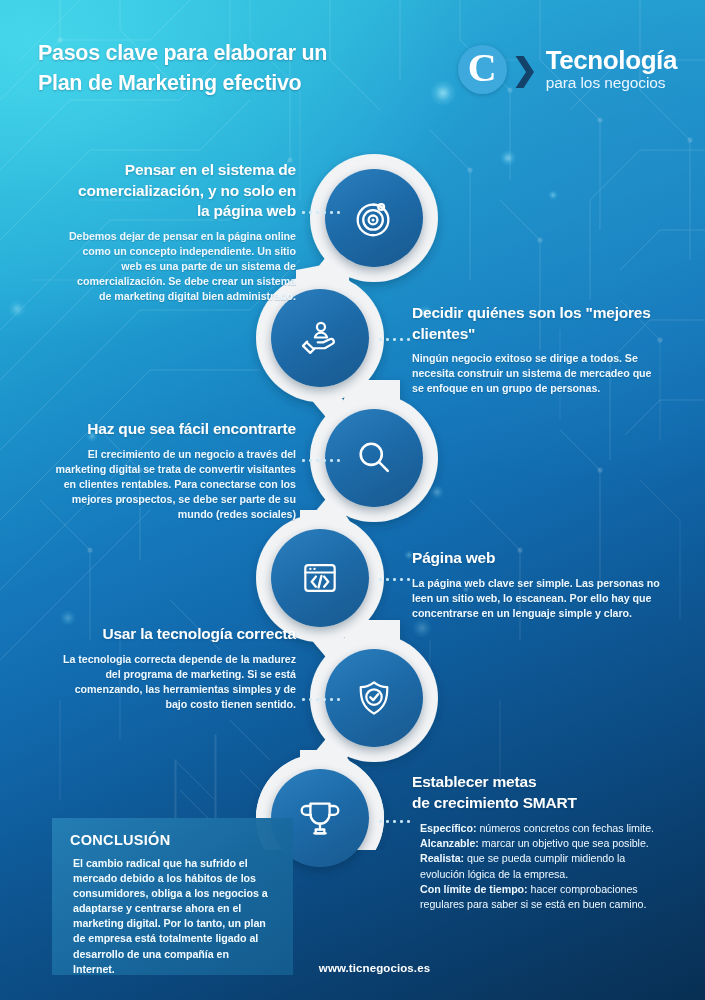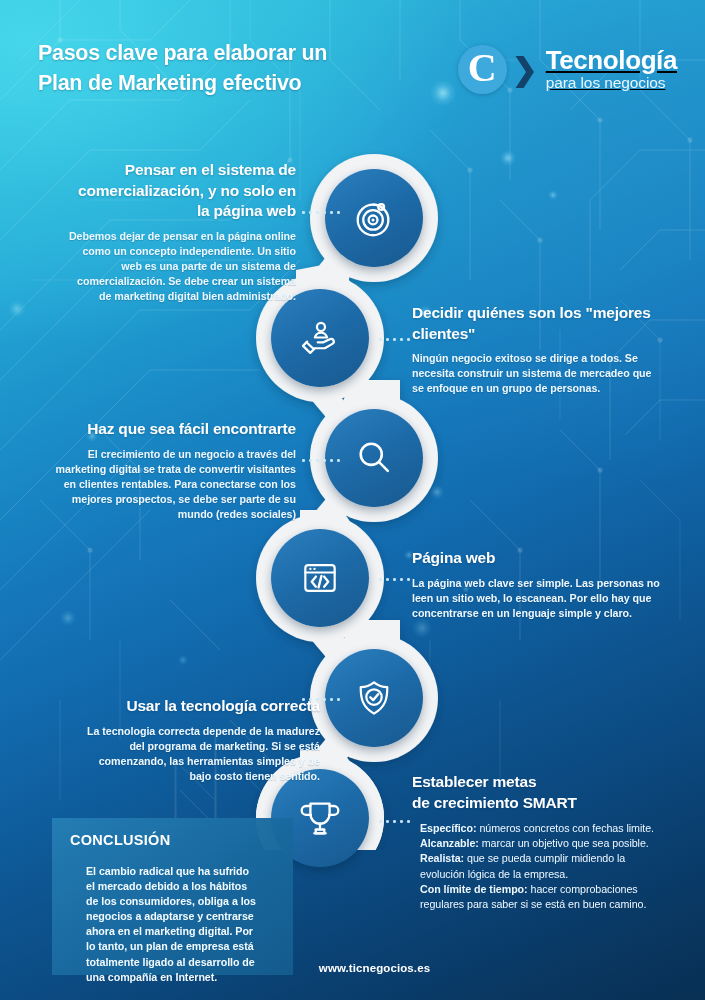--- a/index.html
+++ b/index.html
@@ -53,21 +53,21 @@
     background:#3ea9dd;
     display:flex;align-items:center;justify-content:center;
     box-shadow:0 1px 4px rgba(0,40,70,.25);
   }
   .logo-mark span{
     font-family:"Liberation Serif", serif;
     font-size:40px;line-height:40px;font-weight:700;color:#fff;
     margin-top:-3px;
   }
   .logo-chev{color:#13426b;font-size:31px;line-height:31px;font-weight:700;margin:0 1px 0 -2px;}
-  .logo-text{display:flex;flex-direction:column;justify-content:center;text-decoration:underline;}
+  .logo-text{display:flex;flex-direction:column;justify-content:center;}
   .logo-t1{color:#fff;font-size:26px;font-weight:700;line-height:27px;letter-spacing:-.4px;}
   .logo-t2{color:#eaf6ff;font-size:15.5px;font-weight:400;line-height:17px;letter-spacing:-.1px;}
 
   
   .spine{position:absolute;left:0;top:150px;width:705px;height:700px;pointer-events:none;}
 
   
   .node{position:absolute;width:98px;height:98px;border-radius:50%;
         background:linear-gradient(150deg,#2b7fbe 0%,#1d6aa8 48%,#18598f 100%);
         display:flex;align-items:center;justify-content:center;
@@ -98,21 +98,21 @@
   .dots{position:absolute;display:flex;gap:4.5px;align-items:center;}
   .dots i{width:2.6px;height:2.6px;border-radius:50%;background:#cfeaf7;display:block;opacity:.95;}
 
   
   .conclusion{
     position:absolute;left:52px;top:818px;width:205px;height:127px;
     background:linear-gradient(145deg, rgba(36,126,180,.97) 0%, rgba(24,104,158,.97) 55%, rgba(20,92,142,.97) 100%);
     padding:14px 18px 16px 18px;box-sizing:content-box;
   }
   .c-title{color:#fff;font-size:14.5px;font-weight:700;letter-spacing:.3px;margin:0 0 8px 0;}
-  .c-body{color:#f2fbff;font-size:10.7px;font-weight:700;line-height:15.1px;margin:16px;letter-spacing:-.05px;}
+  .c-body{color:#f2fbff;font-size:10.7px;font-weight:700;line-height:15.1px;margin:3px;letter-spacing:-.05px;}
 
   
   .footer{
     position:absolute;left:0;top:962px;width:705px;text-align:center;
     color:#ffffff;font-size:11.5px;font-weight:700;letter-spacing:.1px;padding-left:22px;
   }
 </style>
 </head>
 <body>
 
@@ -403,21 +403,21 @@
     <p class="b-body">La página web clave ser simple. Las personas no leen un sitio web, lo escanean. Por ello hay que concentrarse en un lenguaje simple y claro.</p>
   </div>
   <div class="dots" style="left:379px;top:578px;">
     <i></i>
       <i></i>
       <i></i>
       <i></i>
       <i></i>
   </div>
 
-  <div class="block left" style="left:58px;top:696px;width:238px;margin-left:24px;">
+  <div class="block left" style="left:58px;top:624px;width:238px;">
     <p class="b-title">Usar la tecnología correcta</p>
     <p class="b-body">La tecnologia correcta depende de la madurez del programa de marketing. Si se está comenzando, las herramientas simples y de bajo costo tienen sentido.</p>
   </div>
   <div class="dots" style="left:302px;top:698px;">
     <i></i>
       <i></i>
       <i></i>
       <i></i>
       <i></i>
       <i></i>

